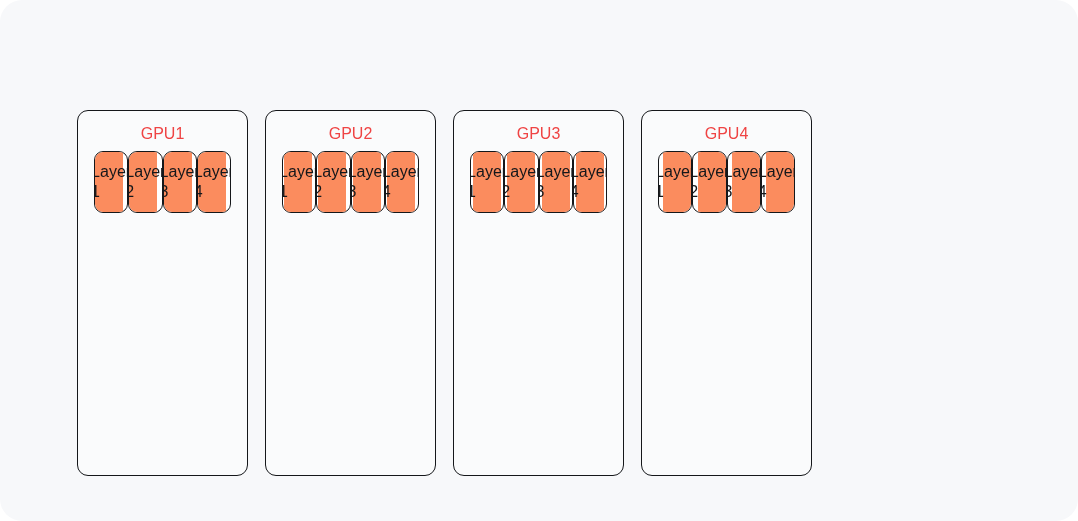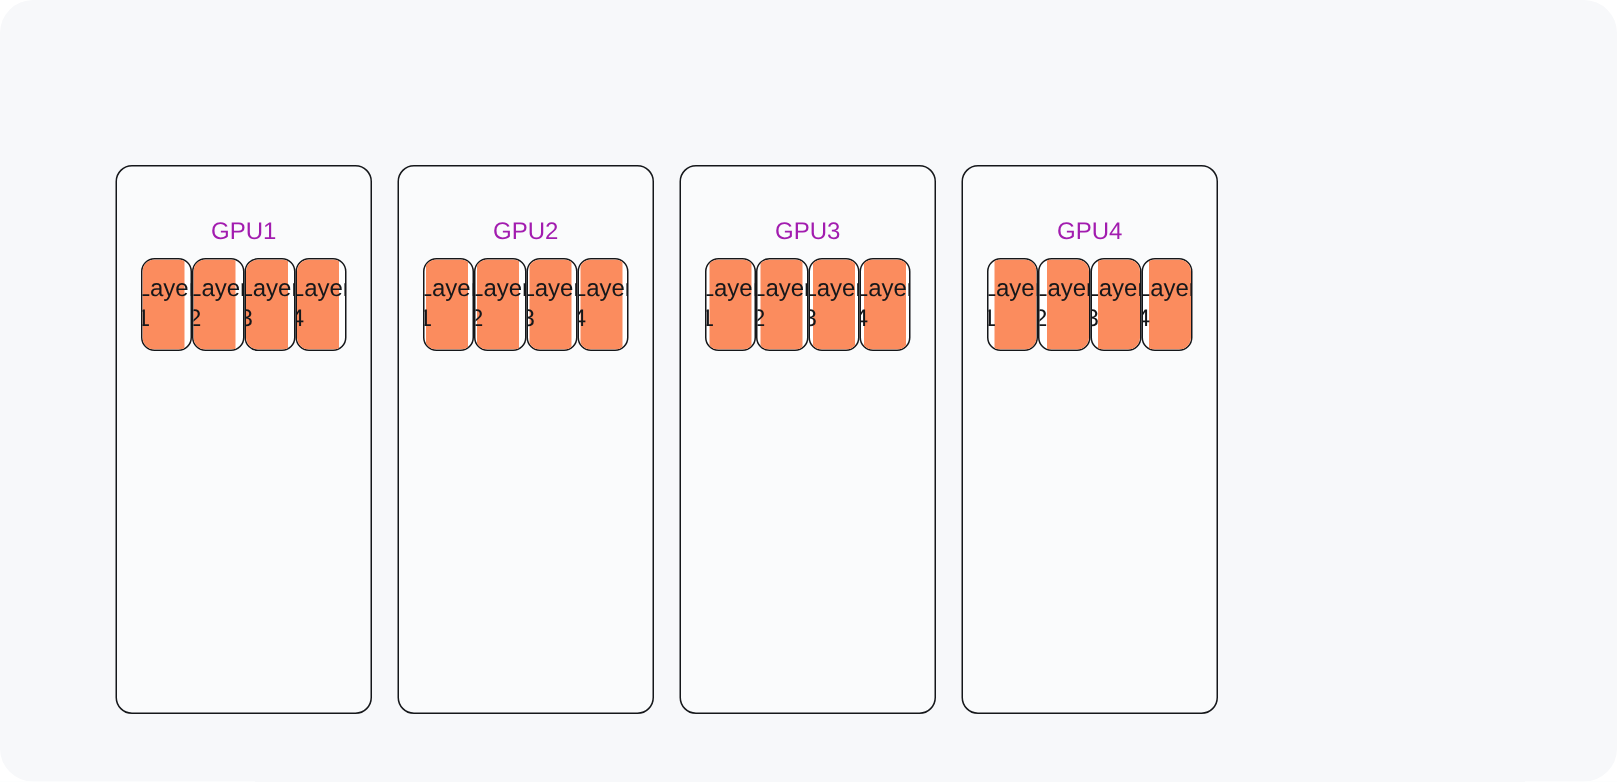--- a/index.html
+++ b/index.html
@@ -54,28 +54,27 @@
     border: 1.6px solid #15171a;
     border-radius: 11px;
     display: flex;
     flex-direction: column;
     align-items: center;
     padding: 9px 16px 12px 16px;
   }
 
   .gpu-label {
     font-size: 16px;
-    color: #a21caf;
+    color: #ef4444;
     line-height: 24px;
     height: 28px;
     display: flex;
     align-items: center;
     justify-content: center;
     flex: 0 0 auto;
-    margin-top: 21px;
   }
 
   .layer-stack {
     flex: 1 1 auto;
     width: 100%;
     display: flex;
     flex-direction: row;
     justify-content: space-between;
     padding-top: 3px;
     padding-bottom: 1px;

